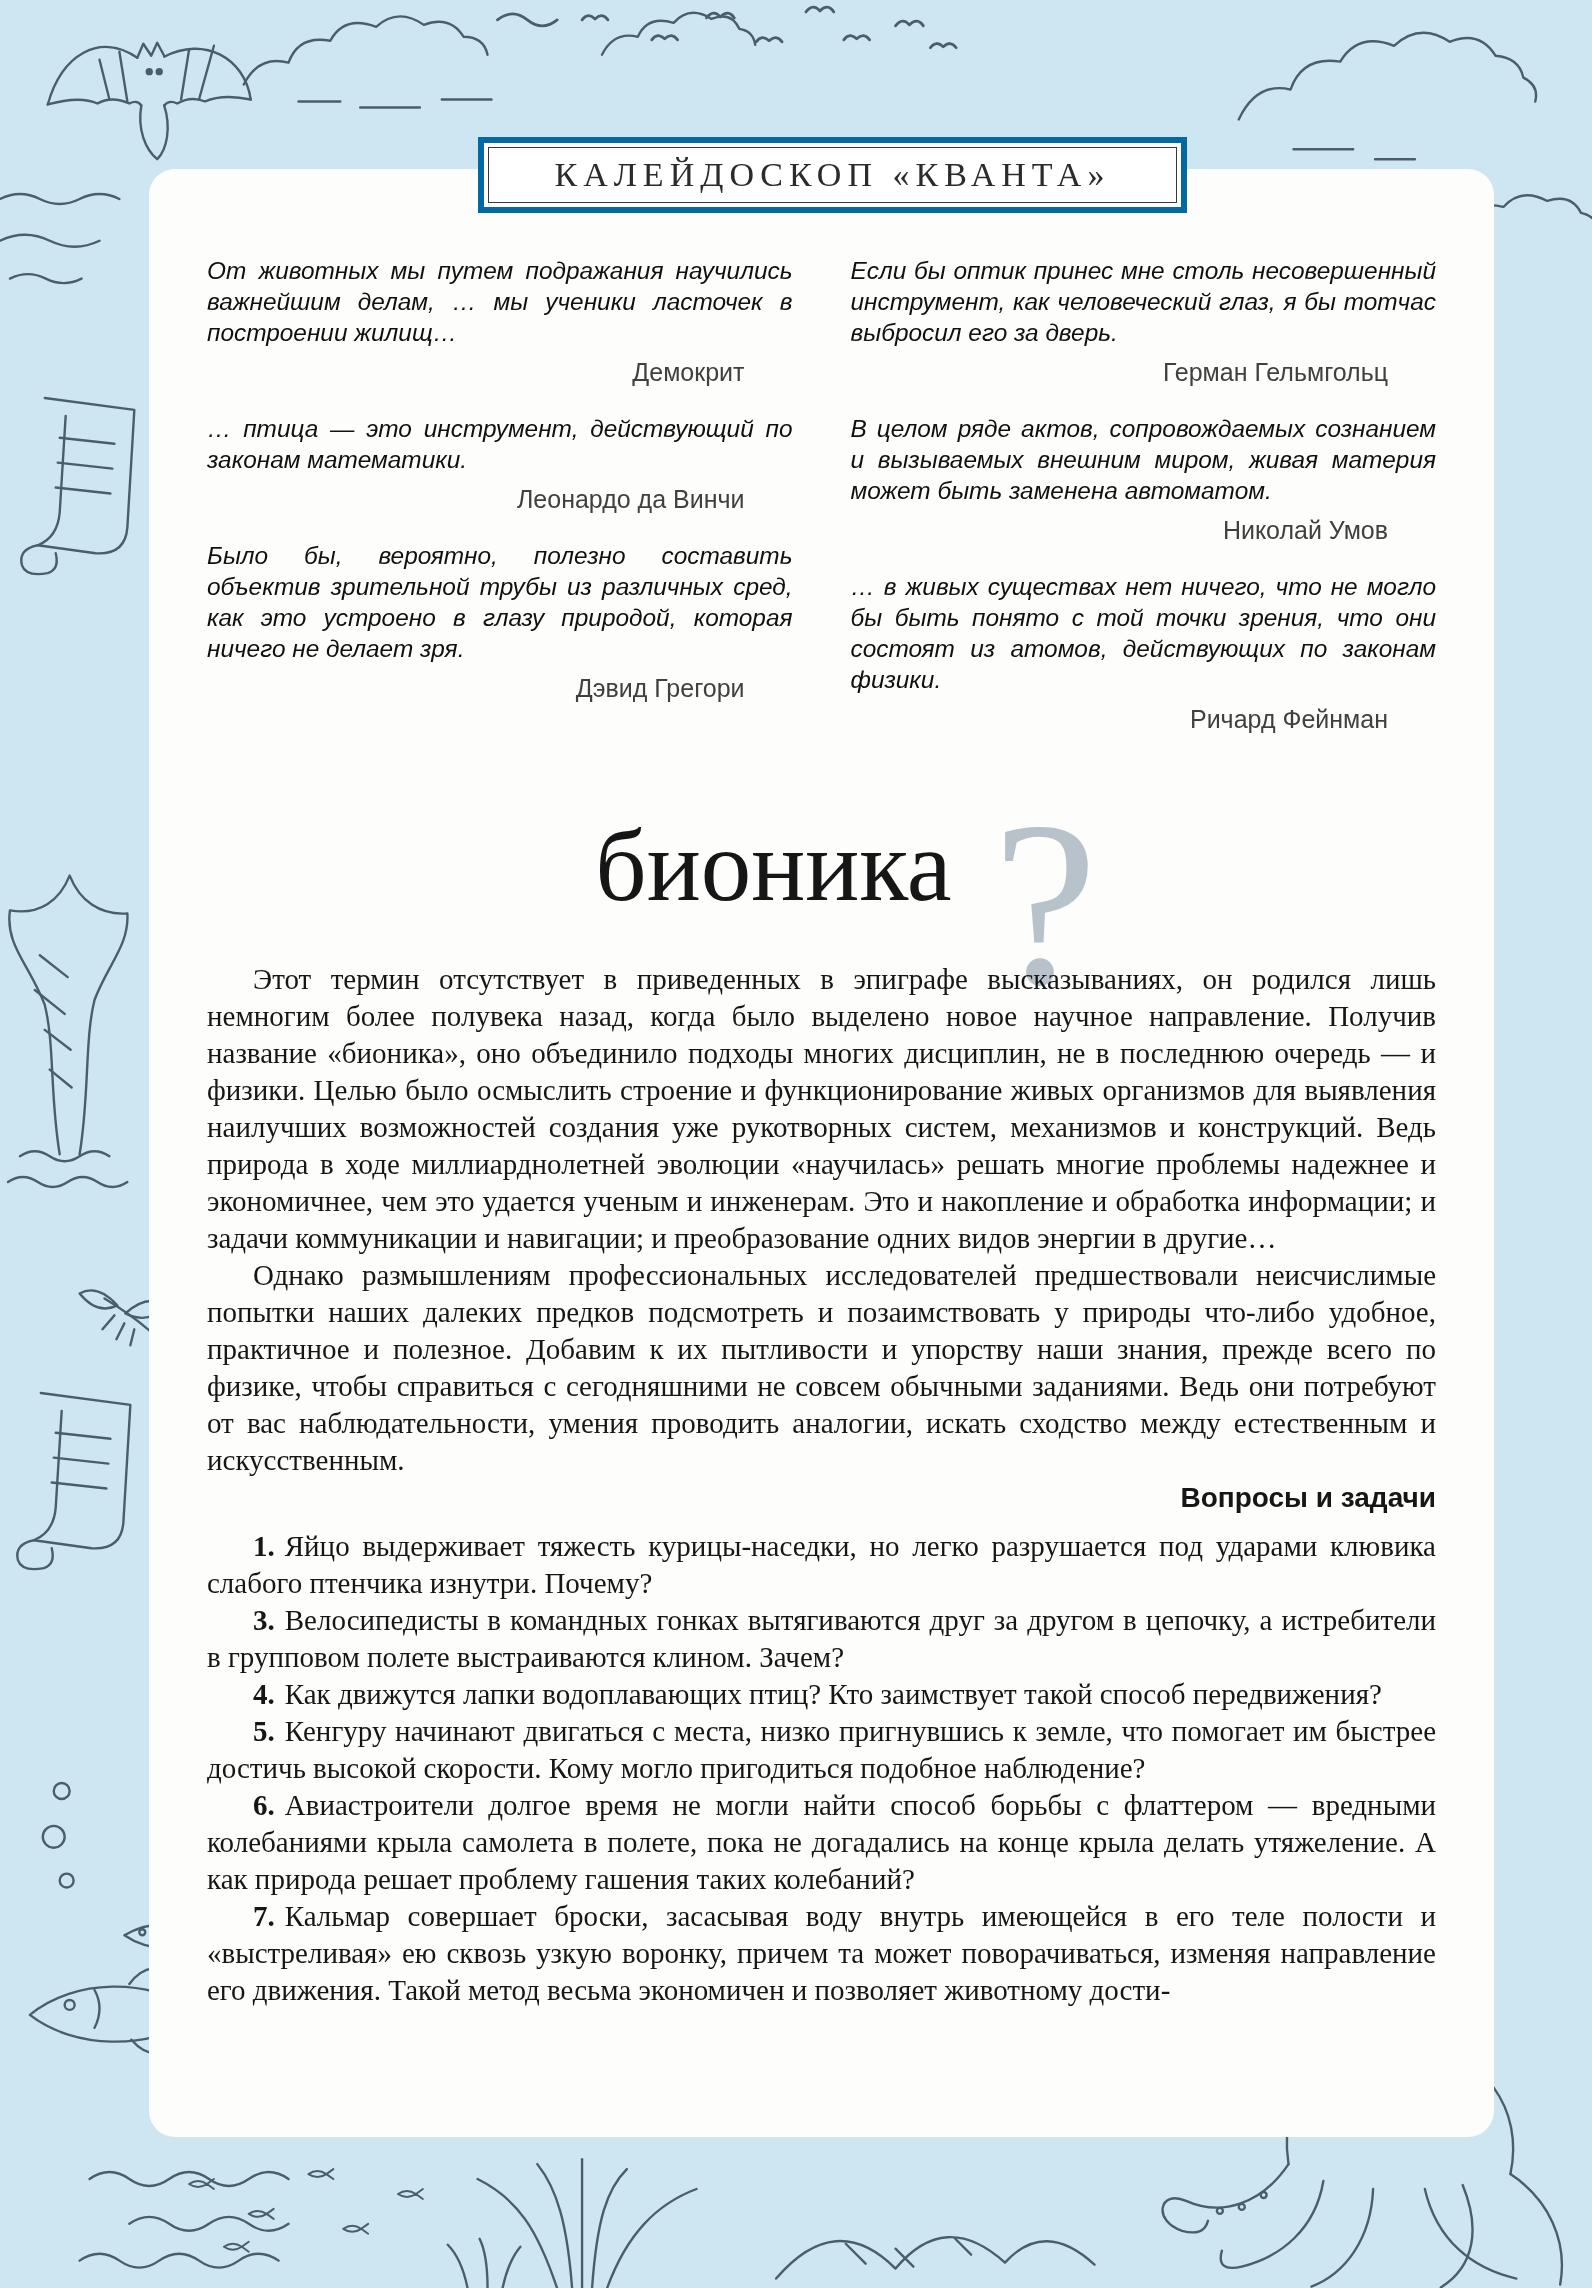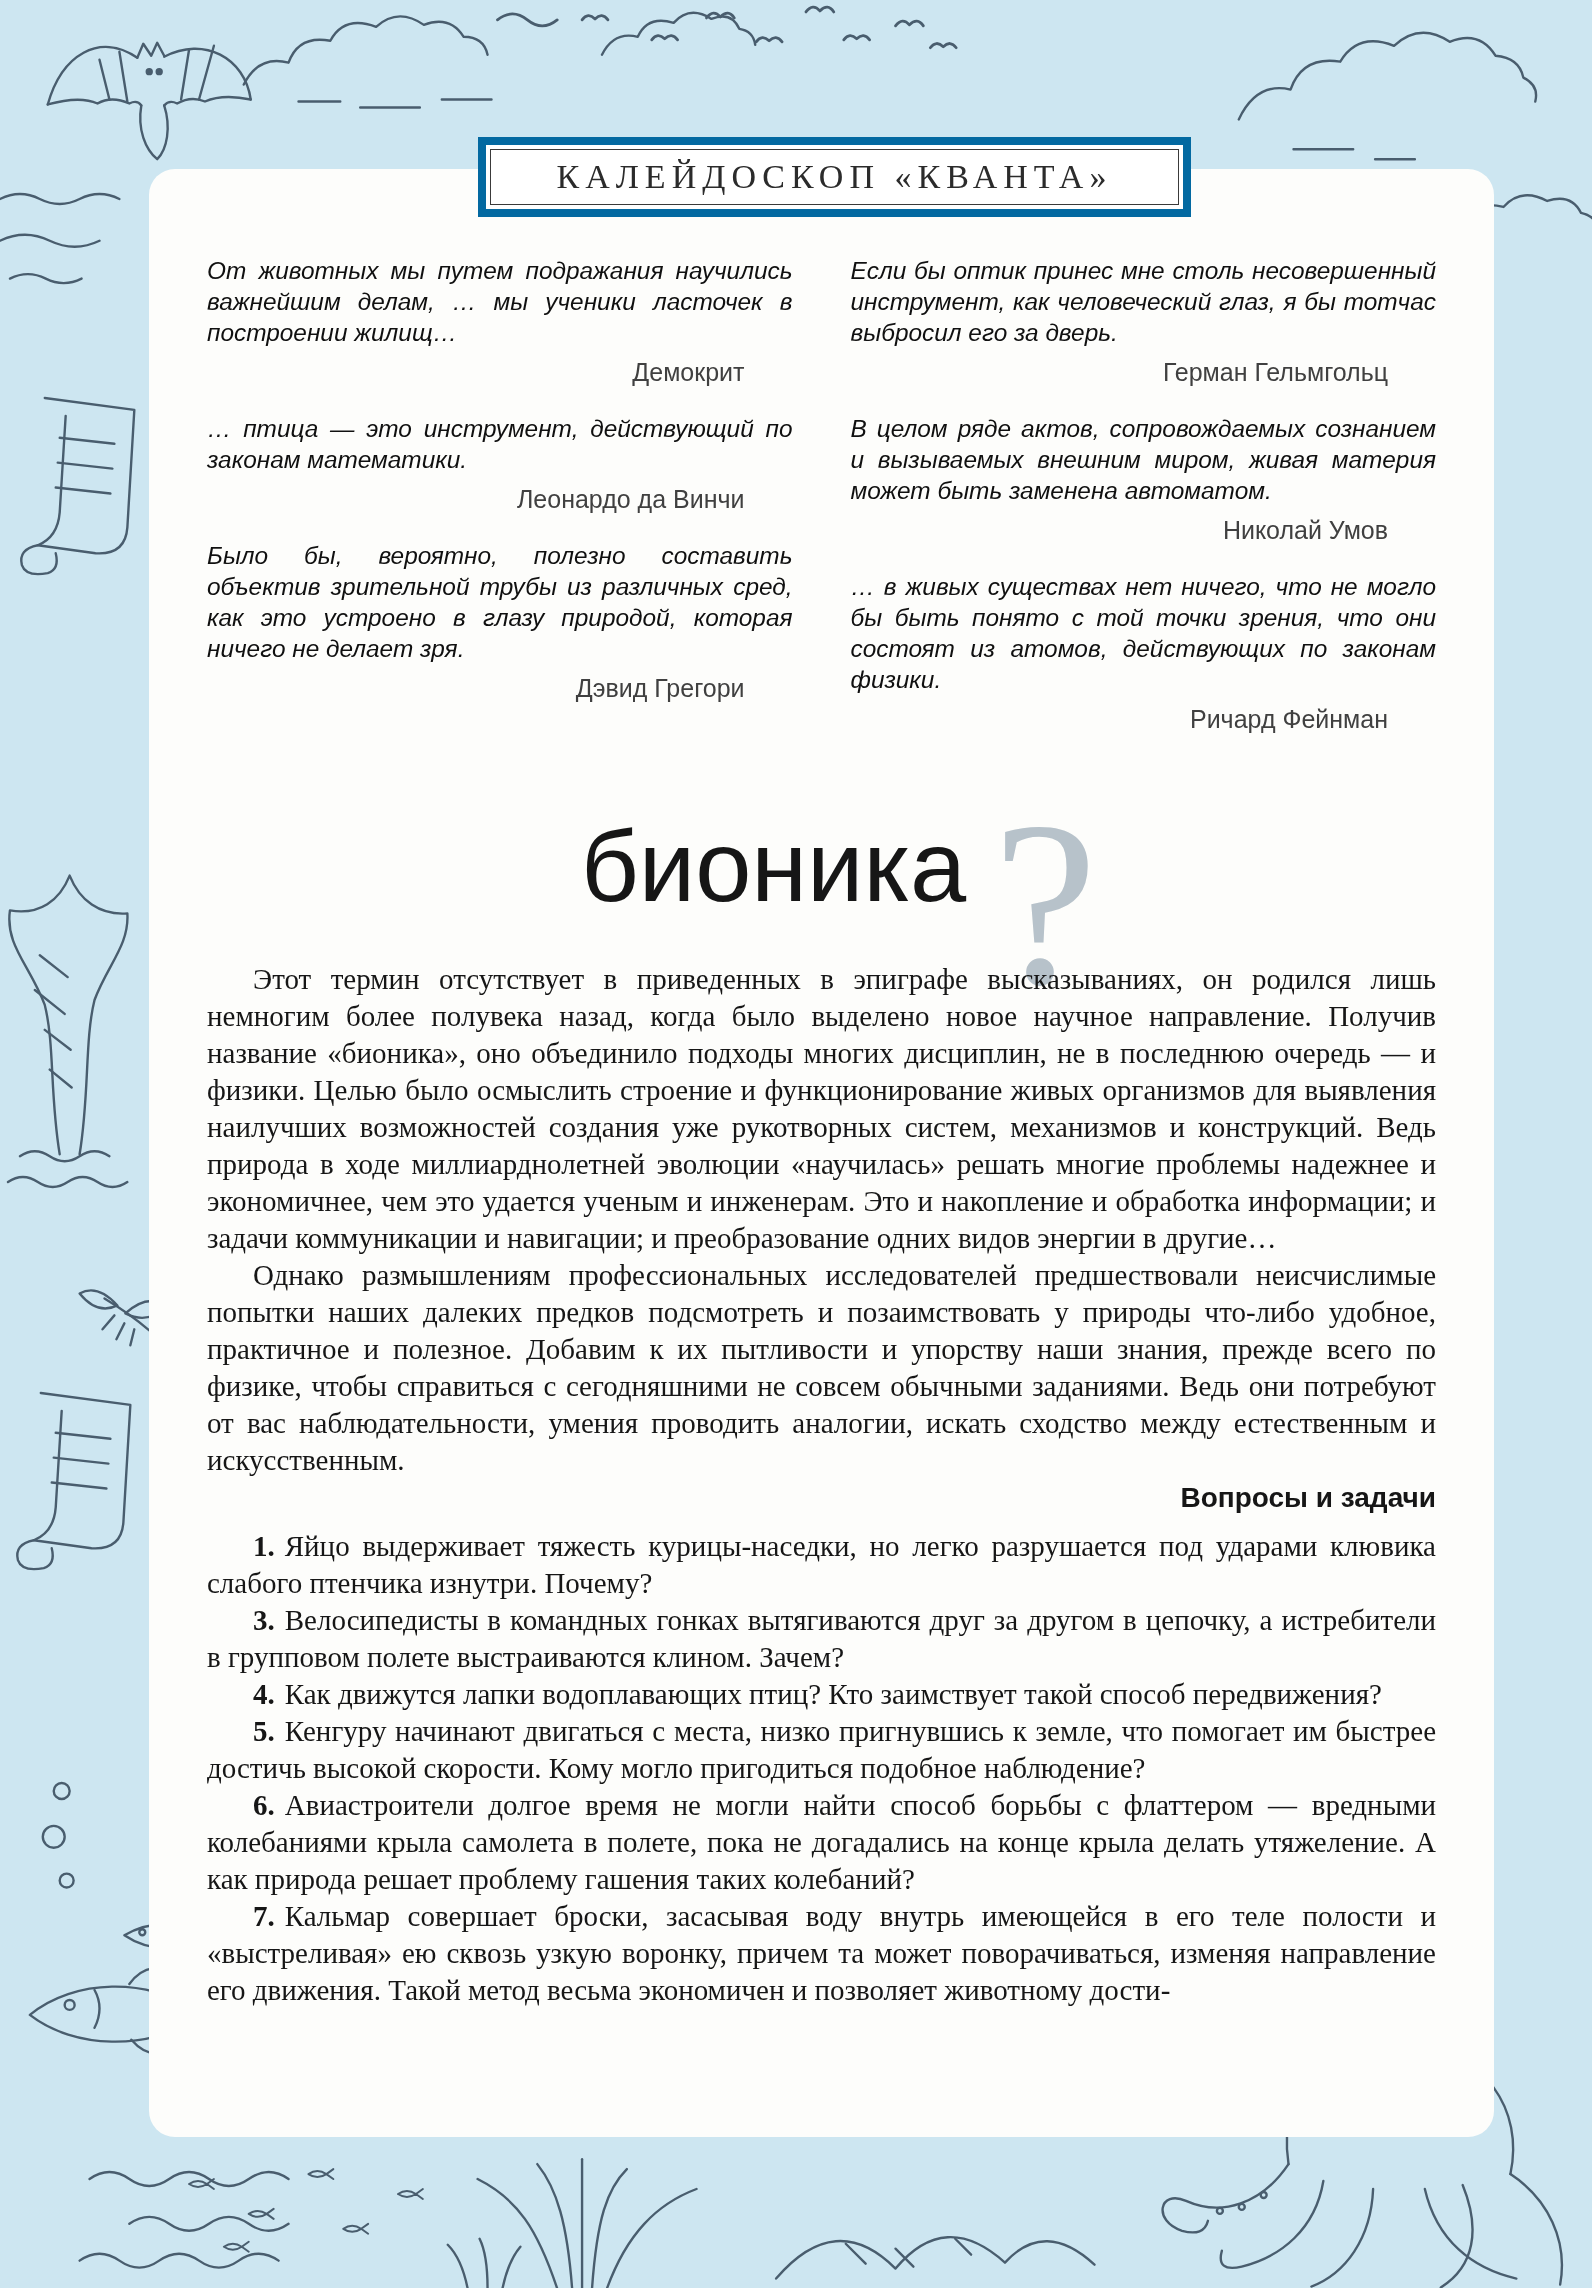--- a/index.html
+++ b/index.html
@@ -11,21 +11,21 @@
   
   .decor{position:absolute;inset:0;z-index:1;}
   
   .panel{
     position:absolute;left:149px;top:169px;width:1345px;height:1968px;
     background:#fdfdfb;border-radius:26px;z-index:2;
   }
   
   .masthead{
     position:absolute;top:137px;left:478px;width:697px;z-index:3;
-    background:#ffffff;border:8px solid #0369a1;
+    background:#ffffff;border:6px solid #0369a1;
     box-shadow:inset 0 0 0 4px #ffffff, inset 0 0 0 5px #3a3a3a;
     padding:13px 0;text-align:center;
   }
   .masthead-title{
     font-family:"Liberation Serif",serif;font-size:34px;letter-spacing:6px;
     color:#2b2b2b;white-space:nowrap;
   }
   
   .epigraphs{
     display:grid;grid-template-columns:1fr 1fr;column-gap:58px;
@@ -40,21 +40,21 @@
     font-size:25px;text-align:right;padding-right:48px;color:#404040;
   }
   
   .title-block{position:relative;margin-top:54px;}
   .t1{
     font-family:"Liberation Serif",serif;font-size:73px;line-height:1.12;
     width:1174px;margin:0 auto;text-align:justify;text-align-last:justify;
     white-space:nowrap;
   }
   .t2{
-    font-family:Liberation Sans, sans-serif;font-size:101px;line-height:1.04;
+    font-family:Liberation Serif, serif;font-size:101px;line-height:1.04;
     text-align:center;transform:translateX(-48px);margin-top:0;
   }
   .qmark{
     position:absolute;left:844px;top:-18px;z-index:-1;
     font-family:"Liberation Serif",serif;font-size:235px;line-height:0.92;
     color:#b7c2ca;
   }
   
   .columns{
     display:grid;grid-template-columns:1fr;column-gap:56px;

